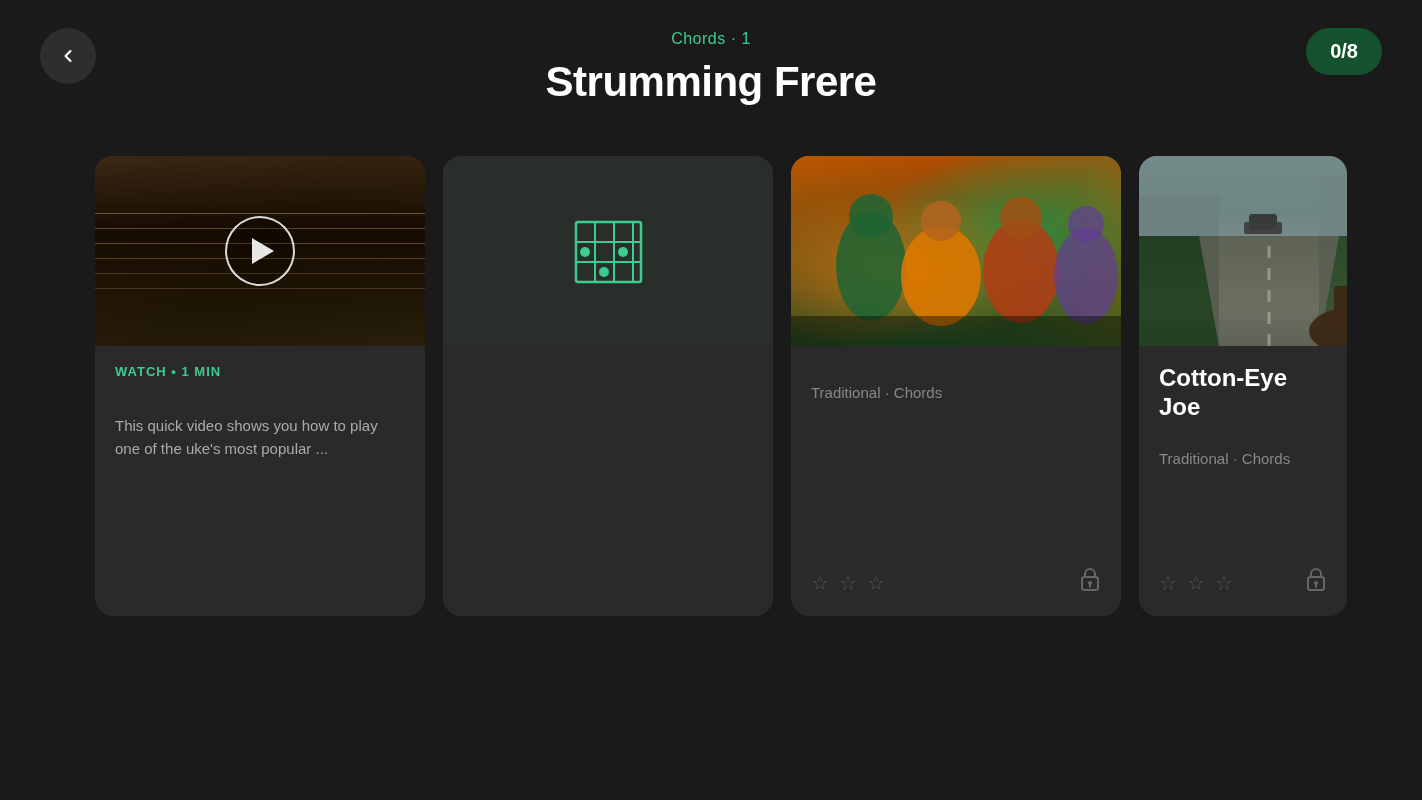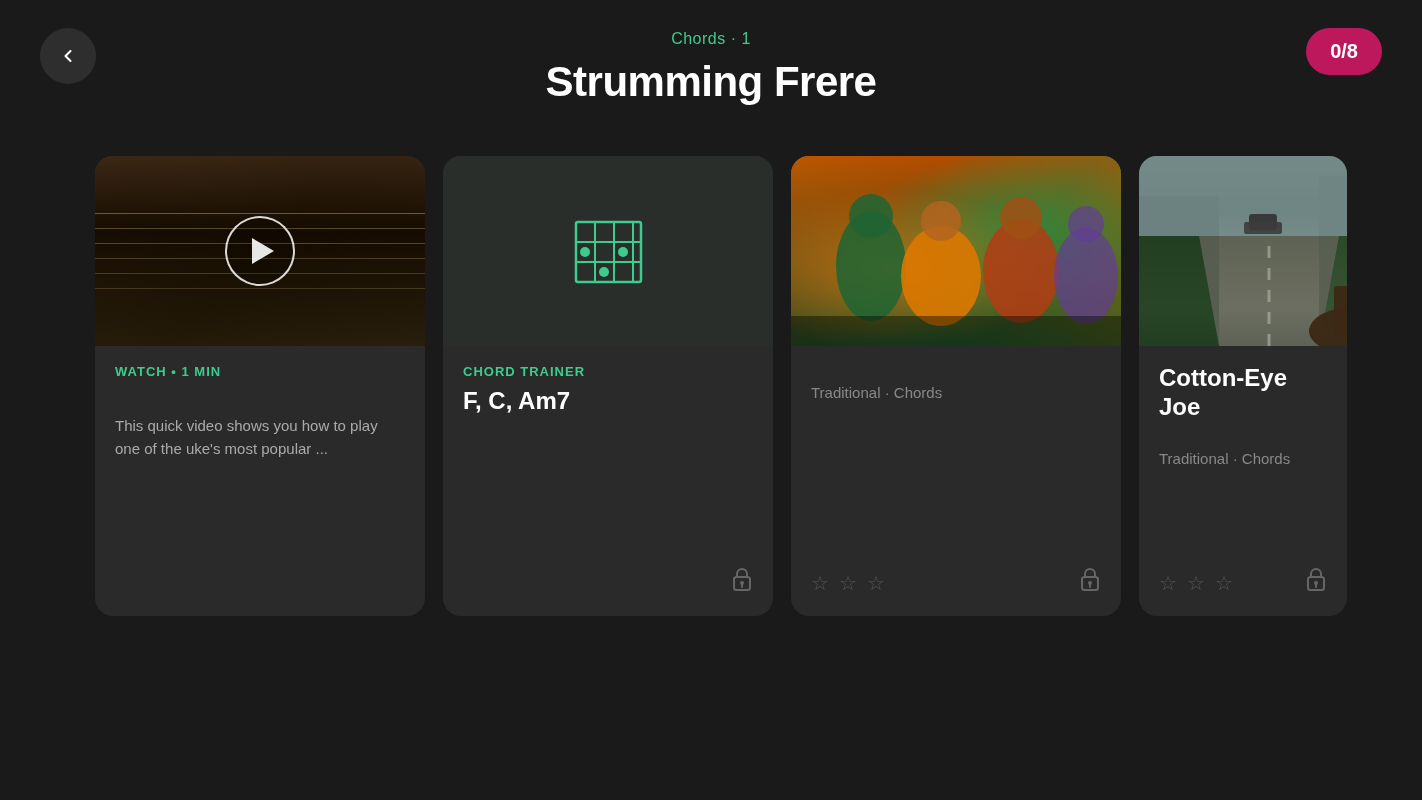--- a/index.html
+++ b/index.html
@@ -44,21 +44,21 @@
       stroke: #fff;
       stroke-width: 2.5;
       stroke-linecap: round;
       stroke-linejoin: round;
     }
 
     .progress-badge {
       position: absolute;
       right: 40px;
       top: 28px;
-      background-color: #be185d;
+      background-color: #14532d;
       border-radius: 30px;
       padding: 12px 24px;
       color: #fff;
       font-size: 20px;
       font-weight: 600;
     }
 
     .subtitle {
       color: #3dcc8e;
       font-size: 16px;
@@ -323,35 +323,20 @@
         <line x1="48" y1="8" x2="48" y2="68" stroke="#3dcc8e" stroke-width="2"></line>
         <line x1="67" y1="8" x2="67" y2="68" stroke="#3dcc8e" stroke-width="2"></line>
 
         <line x1="10" y1="28" x2="75" y2="28" stroke="#3dcc8e" stroke-width="2"></line>
         <line x1="10" y1="48" x2="75" y2="48" stroke="#3dcc8e" stroke-width="2"></line>
 
         <circle cx="19" cy="38" r="5" fill="#3dcc8e"></circle>
         <circle cx="38" cy="58" r="5" fill="#3dcc8e"></circle>
         <circle cx="57" cy="38" r="5" fill="#3dcc8e"></circle>
       </svg>
-    </div>
-    <div class="card-content">
-      <div class="card-type-label">CHORD TRAINER</div>
-      <div class="card-main-title">F, C, Am7</div>
-      <div class="card-footer">
-        <span></span>
-        <span class="lock-icon">
-          <svg width="22" height="26" viewBox="0 0 22 26" fill="none">
-            <rect x="3" y="11" width="16" height="13" rx="2.5" stroke="#666" stroke-width="2" fill="none"></rect>
-            <path d="M6 11V8a5 5 0 0 1 10 0v3" stroke="#666" stroke-width="2" fill="none" stroke-linecap="round"></path>
-            <circle cx="11" cy="17" r="2" fill="#666"></circle>
-            <line x1="11" y1="19" x2="11" y2="21" stroke="#666" stroke-width="2" stroke-linecap="round"></line>
-          </svg>
-        </span>
-      </div>
     </div>
   </div>
 
   <div class="card card-song card-song-3">
     <div class="card-image">
       <div class="people-bg"></div>
 
       <svg width="100%" height="100%" viewBox="0 0 330 190" preserveAspectRatio="xMidYMid slice" style="position:absolute;top:0;left:0;">
         <ellipse cx="80" cy="110" rx="35" ry="55" fill="rgba(30,100,50,0.85)"></ellipse>
         <ellipse cx="80" cy="60" rx="22" ry="22" fill="rgba(30,100,50,0.85)"></ellipse>

